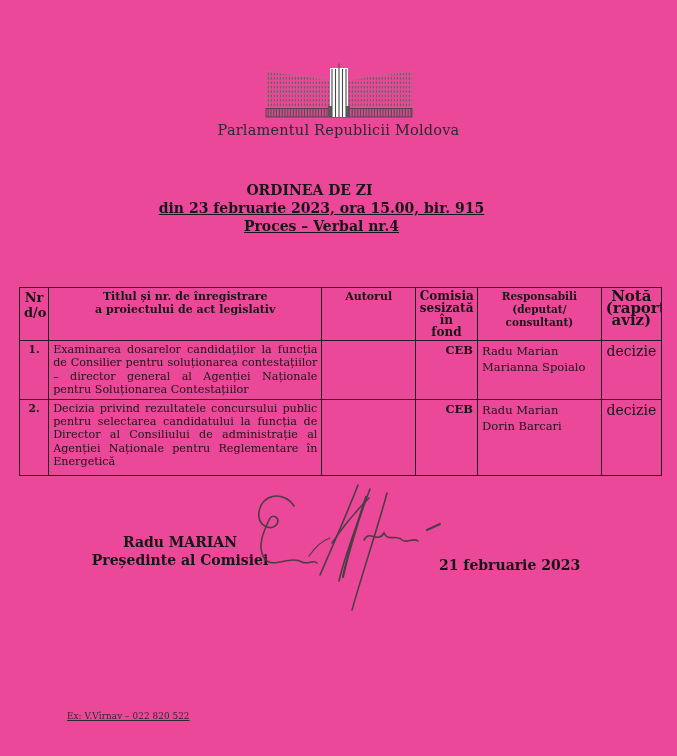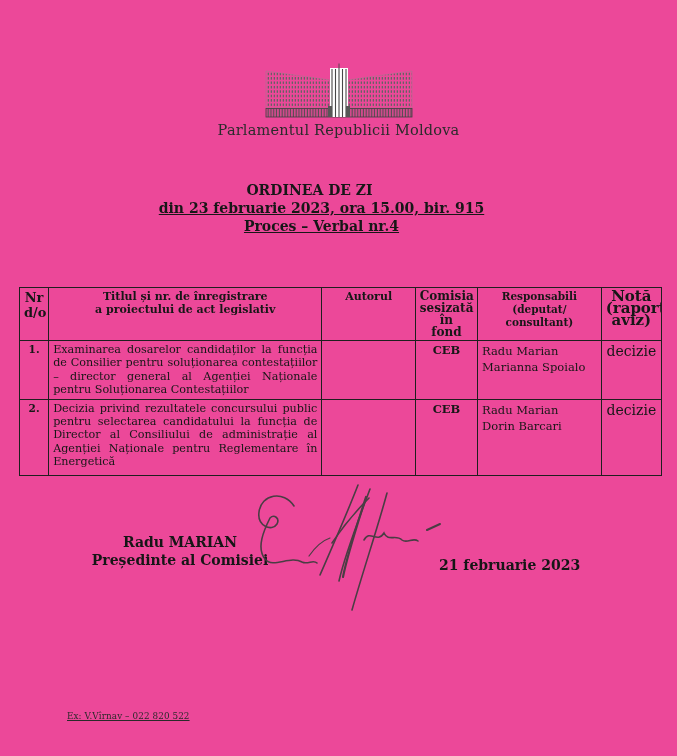--- a/index.html
+++ b/index.html
@@ -44,21 +44,21 @@
   }
   th.h{font-weight:bold;text-align:center;white-space:pre-line;}
   .h-nr{font-size:13px;}
   .h-title{font-size:11px;padding-top:3px;}
   .h-author{font-size:11px;padding-top:3px;}
   .h-committee{font-size:12px;line-height:12px;padding-top:3px;}
   .h-resp{font-size:10.5px;line-height:13px;padding-top:3px;}
   .h-note{font-size:15px;line-height:12px;padding-top:3px;}
   td.c-nr{font-weight:bold;text-align:center;font-size:10.5px;padding-top:4px;}
   td.c-title{text-align:justify;font-size:11.2px;line-height:13.4px;padding:3px 5px 2px 6px;margin-left:23px;}
-  td.c-committee{font-weight:bold;text-align:center;font-size:11.5px;padding-top:4px;}
+  td.c-committee{font-weight:bold;text-align:right;font-size:11.5px;padding-top:4px;}
   td.c-resp{font-size:11.5px;line-height:16px;white-space:pre-line;padding:3px 4px 2px 7px;}
   td.c-note{text-align:center;font-size:14px;padding-top:4px;}
   tr.r-head{height:41px;}
   tr.r-1{height:55px;}
   tr.r-2{height:76px;}
 
   
   .sig-name-block{
     position:absolute;left:84px;top:534px;width:192px;
     text-align:center;font-weight:bold;font-size:14px;line-height:17.5px;color:#161616;

